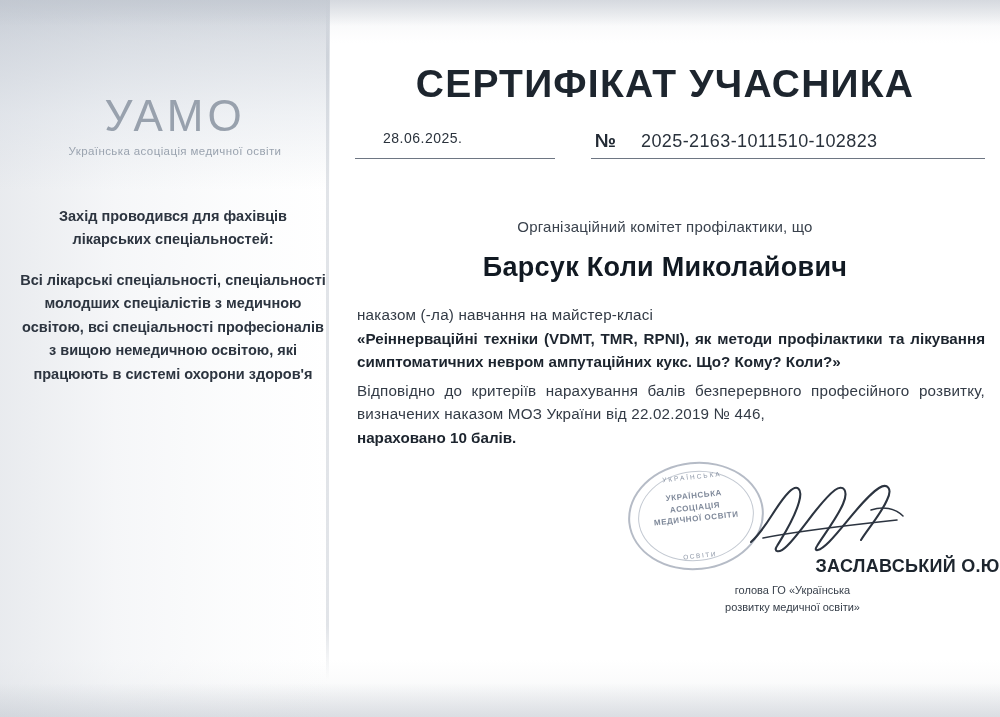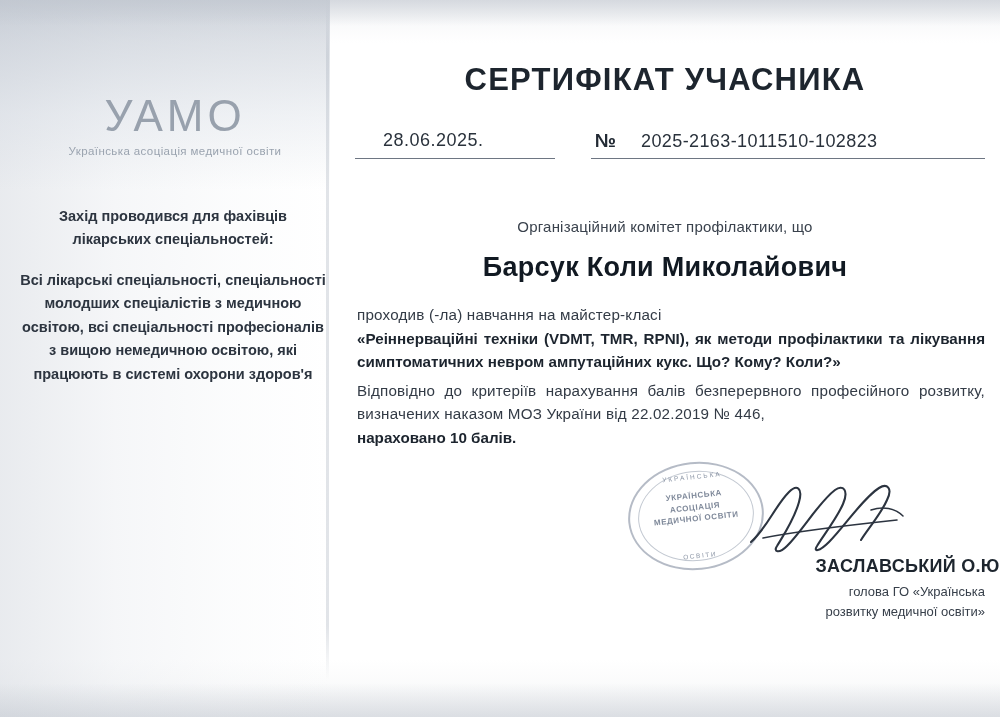--- a/index.html
+++ b/index.html
@@ -104,38 +104,38 @@
   }
   .left-text .para2 { margin-top: 17px; }
 
   
   .title {
     position: absolute;
     left: 345px;
     top: 62px;
     width: 640px;
     text-align: center;
-    font-size: 31px;
+    font-size: 39px;
     font-weight: bold;
     letter-spacing: 1.2px;
     color: #1d252e;
     white-space: nowrap;
   }
   .meta-row {
     position: absolute;
     left: 355px;
     top: 130px;
     width: 630px;
     height: 32px;
   }
   .meta-date {
     position: absolute;
     left: 28px;
     top: 0;
-    font-size: 18px;
+    font-size: 14px;
     color: #2a323c;
     letter-spacing: 0.5px;
   }
   .meta-date-rule {
     position: absolute;
     left: 0;
     top: 28px;
     width: 200px;
     height: 1px;
     background: #6e7683;
@@ -263,22 +263,22 @@
     font-size: 18px;
     font-weight: bold;
     color: #1d252e;
     letter-spacing: 0.3px;
   }
   .sign-role {
     position: absolute;
     left: 600px;
     top: 582px;
     width: 385px;
-    text-align: right;
-    font-size: 13px;
+    text-align: center;
+    font-size: 11px;
     color: #38404b;
     line-height: 1.5;
   }
 </style>
 </head>
 <body>
 
 <div id="certificate">
   <div class="paper"></div>
   <div class="left-band"></div>
@@ -303,21 +303,21 @@
     <div class="meta-date-rule"></div>
     <div class="meta-no">№</div>
     <div class="meta-number">2025-2163-1011510-102823</div>
     <div class="meta-no-rule"></div>
   </div>
 
   <div class="confirm-line">Організаційний комітет профілактики, що</div>
   <div class="recipient">Барсук Коли Миколайович</div>
 
   <div class="body-block">
-    <div class="body-line plain">проходив (-ла)  навчання  на  майстер-класі</div>
+    <div class="body-line plain">наказом (-ла)  навчання  на  майстер-класі</div>
     <div class="body-line bold">«Реіннерваційні техніки (VDMT, TMR, RPNI), як методи профілактики та лікування симптоматичних невром ампутаційних кукс. Що? Кому? Коли?»</div>
     <div class="spacer-4"></div>
     <div class="body-line plain">Відповідно до критеріїв нарахування балів безперервного професійного розвитку, визначених наказом МОЗ України від 22.02.2019 № 446,</div>
     <div class="body-line bold">нараховано 10 балів.</div>
   </div>
 
   <div class="stamp">
     <div class="stamp-top">УКРАЇНСЬКА</div>
     <div class="stamp-lines" style="white-space:pre-line;">УКРАЇНСЬКА
 АСОЦІАЦІЯ

